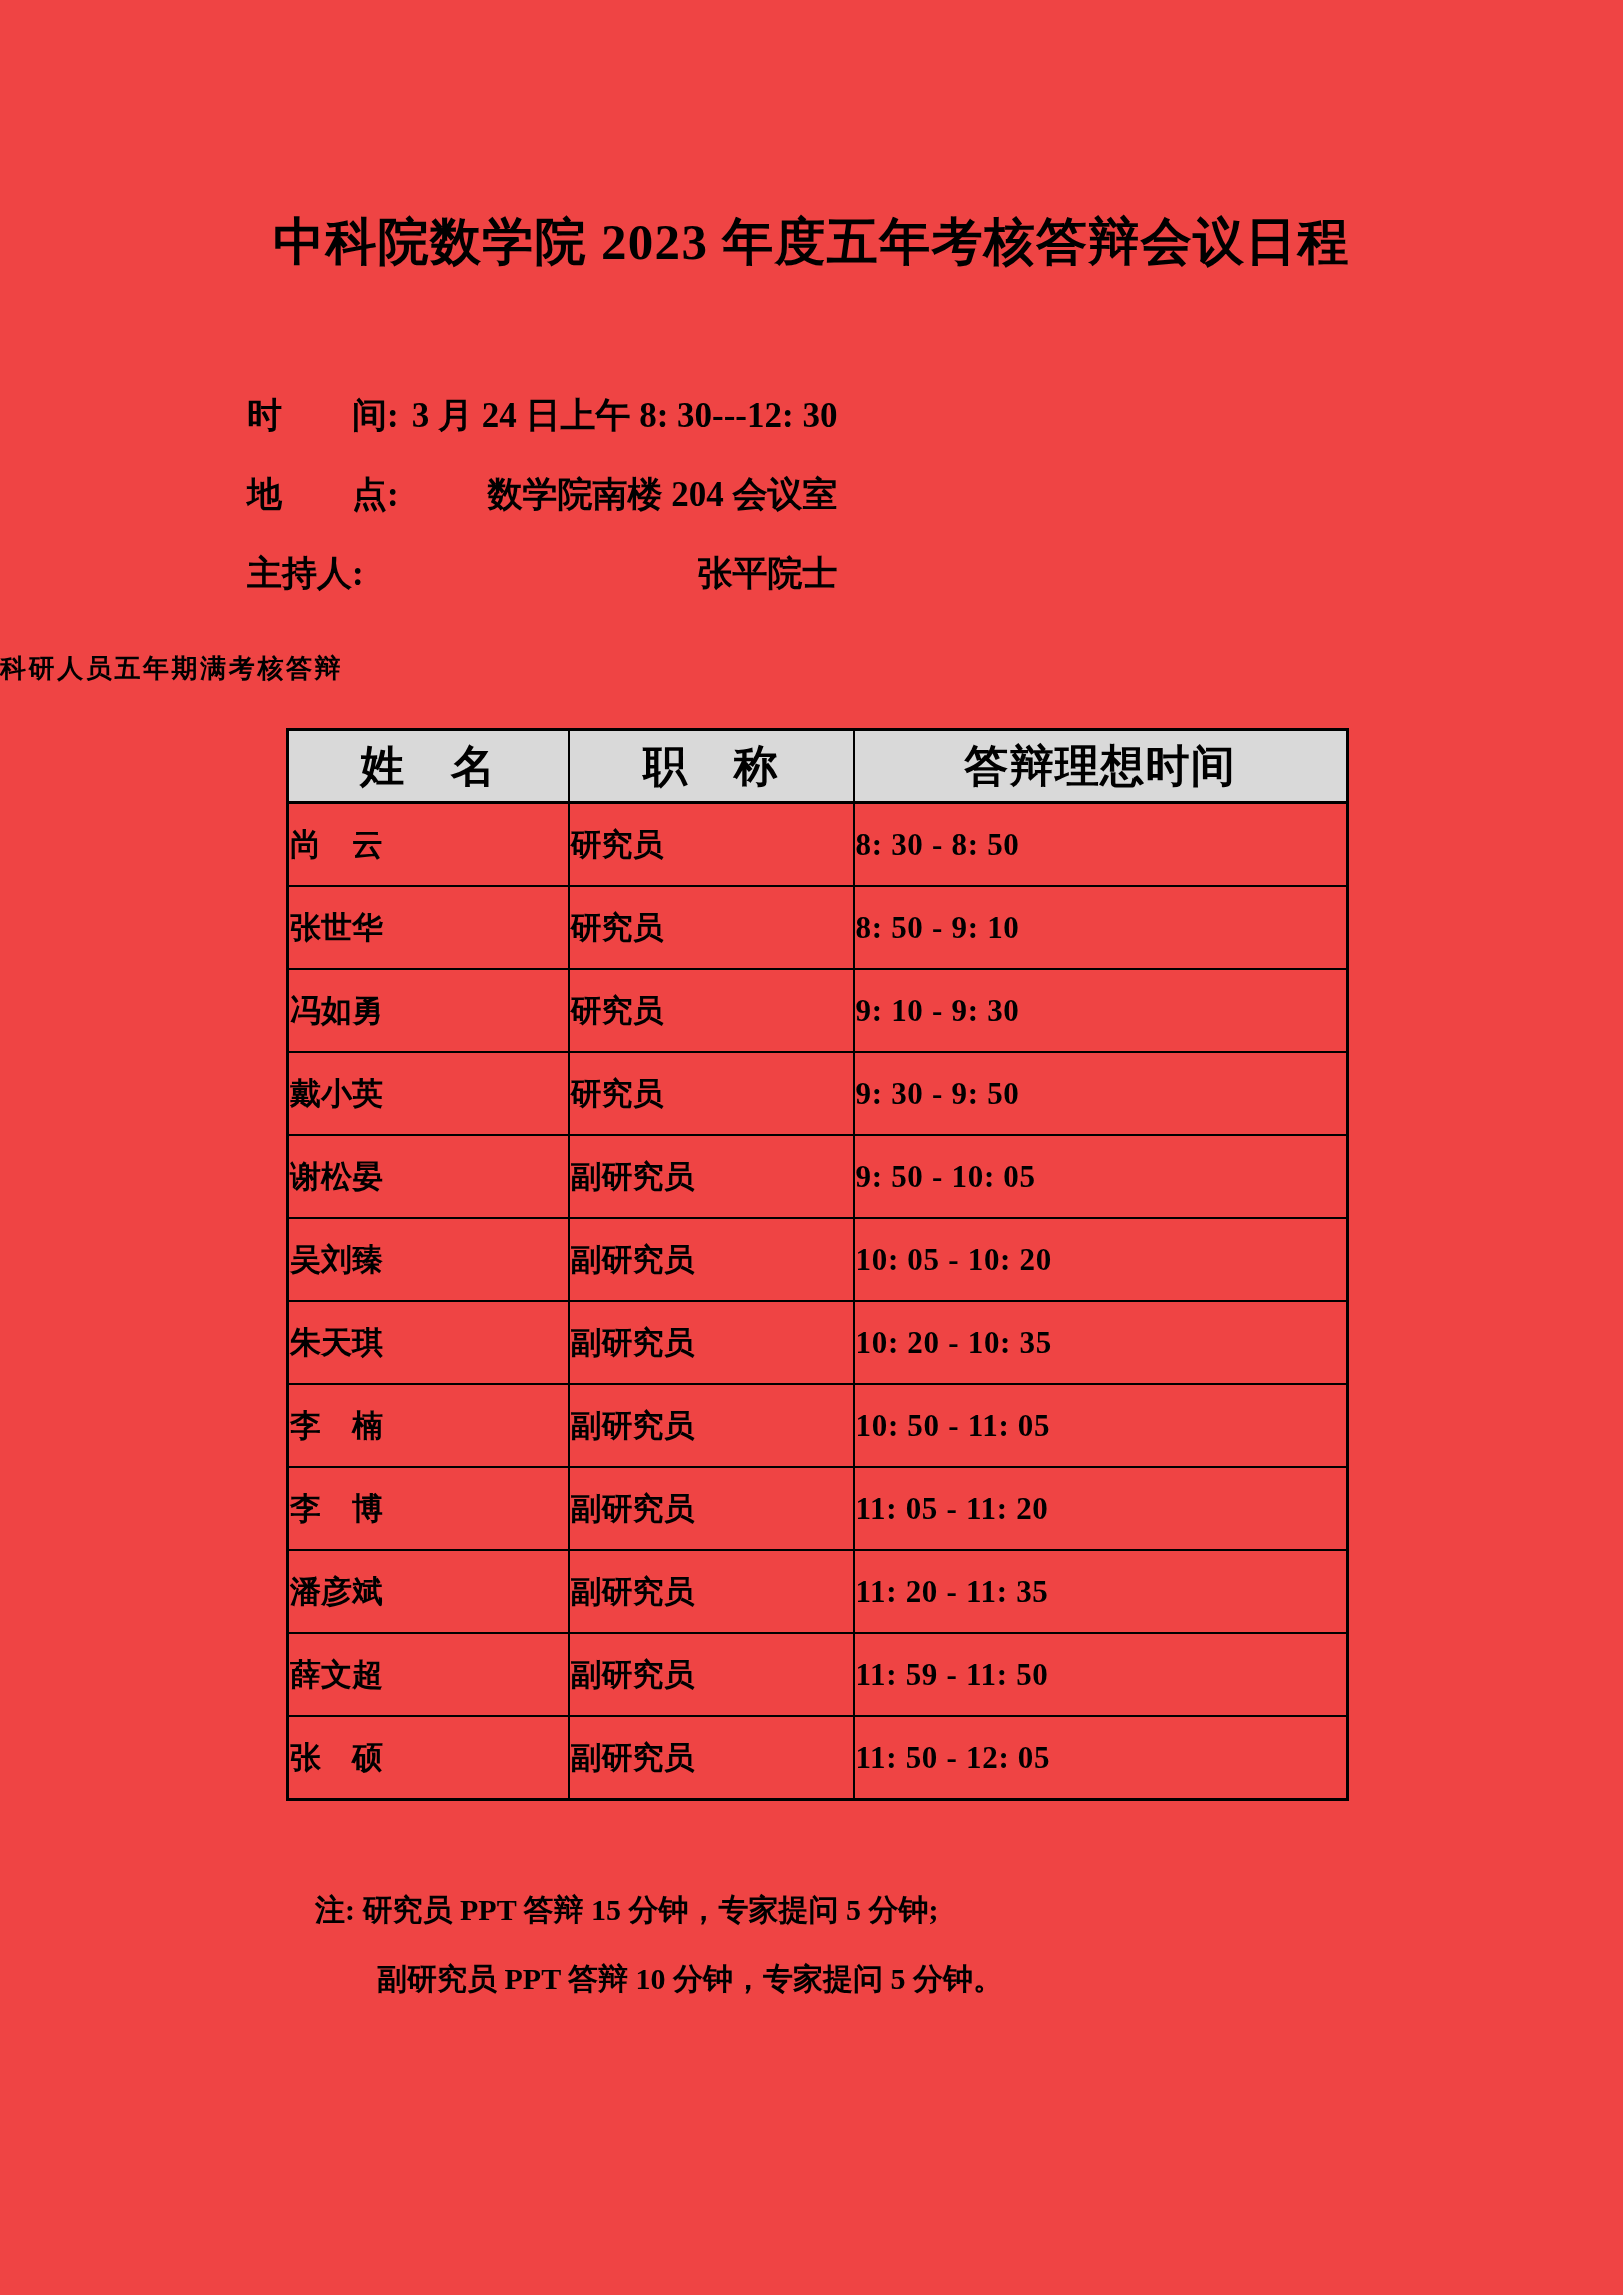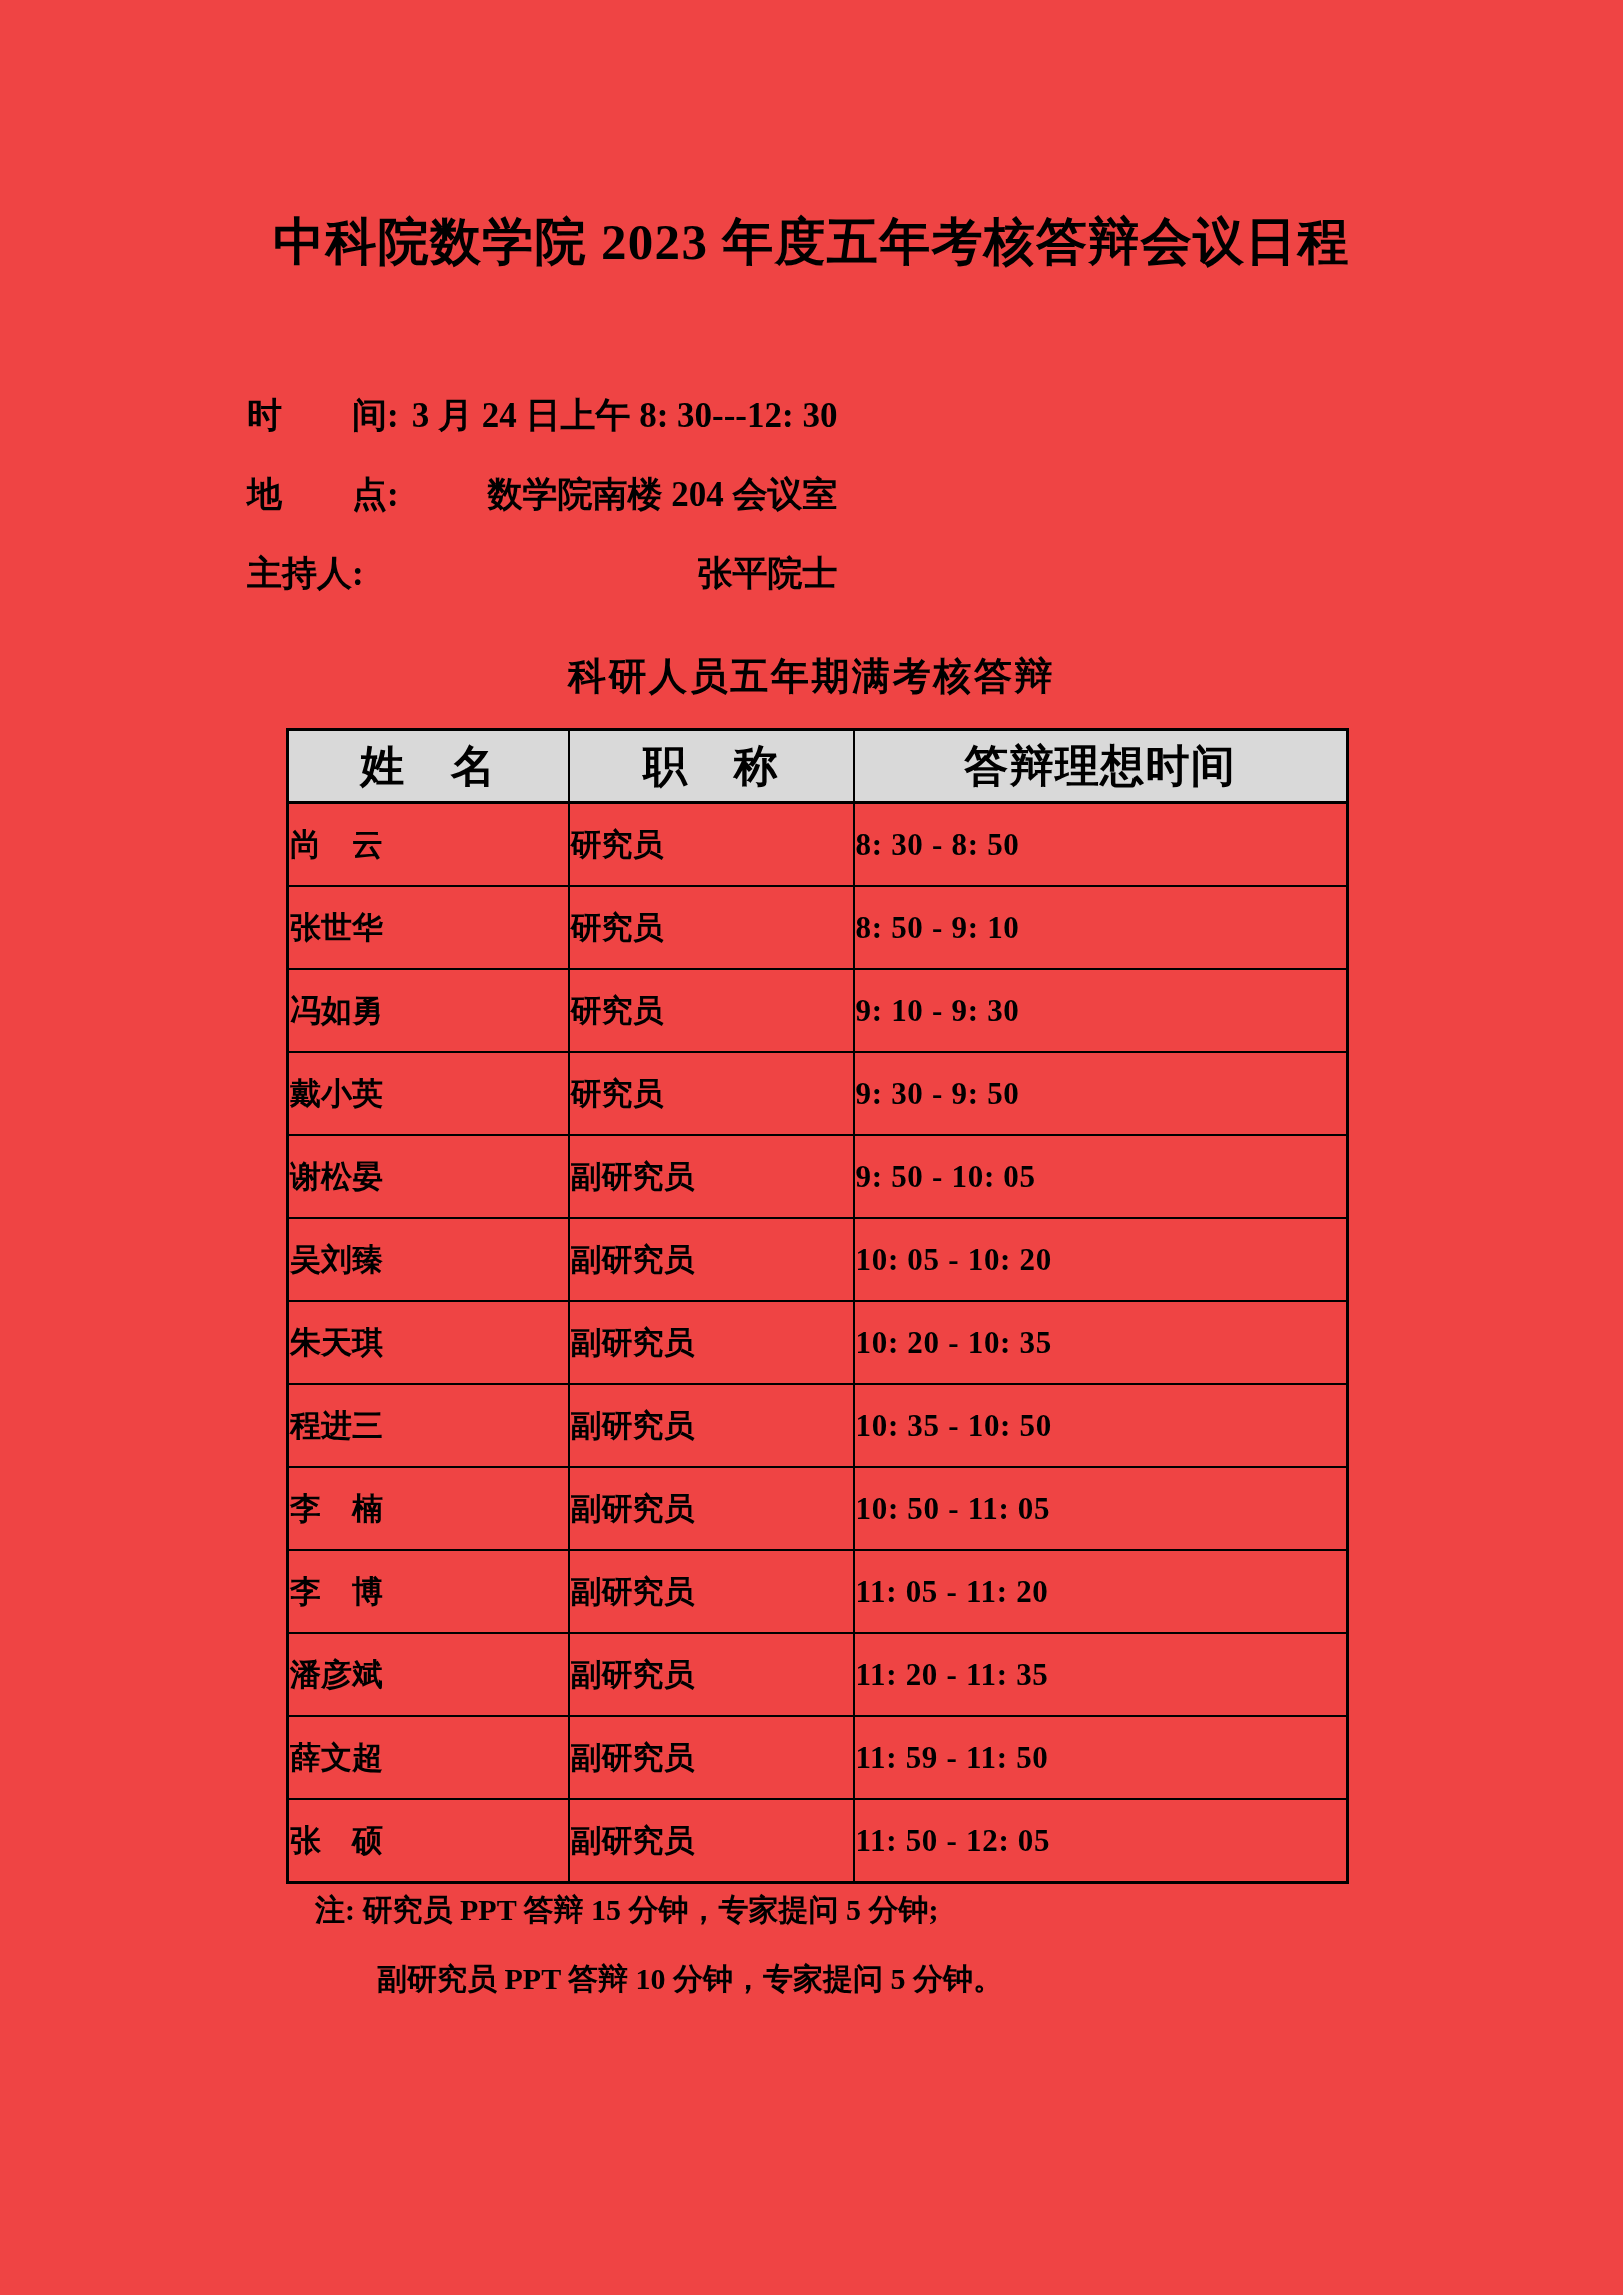--- a/index.html
+++ b/index.html
@@ -43,22 +43,21 @@
     display: flex;
     align-items: center;
     justify-content: space-between;
   }
   .info-label { margin-right: 13px; }
   .section-title {
     position: absolute;
     top: 651px;
     left: 0;
     width: 100%;
-    text-align: center;
-    font-size: 38px;
+    font-size: 26px;
     letter-spacing: 2.6px;
   }
   table.schedule {
     position: absolute;
     top: 728px;
     left: 286px;
     width: 1060px;
     border-collapse: collapse;
     table-layout: fixed;
     border: 3.9px solid #000;
@@ -158,25 +157,20 @@
           <td class="col-name">吴刘臻</td>
           <td class="col-title">副研究员</td>
           <td class="col-time">10: 05 - 10: 20</td>
         </tr>
         <tr>
           <td class="col-name">朱天琪</td>
           <td class="col-title">副研究员</td>
           <td class="col-time">10: 20 - 10: 35</td>
         </tr>
         <tr>
-          <td class="col-name">程进三</td>
-          <td class="col-title">副研究员</td>
-          <td class="col-time">10: 35 - 10: 50</td>
-        </tr>
-        <tr>
           <td class="col-name">李　楠</td>
           <td class="col-title">副研究员</td>
           <td class="col-time">10: 50 - 11: 05</td>
         </tr>
         <tr>
           <td class="col-name">李　博</td>
           <td class="col-title">副研究员</td>
           <td class="col-time">11: 05 - 11: 20</td>
         </tr>
         <tr>

